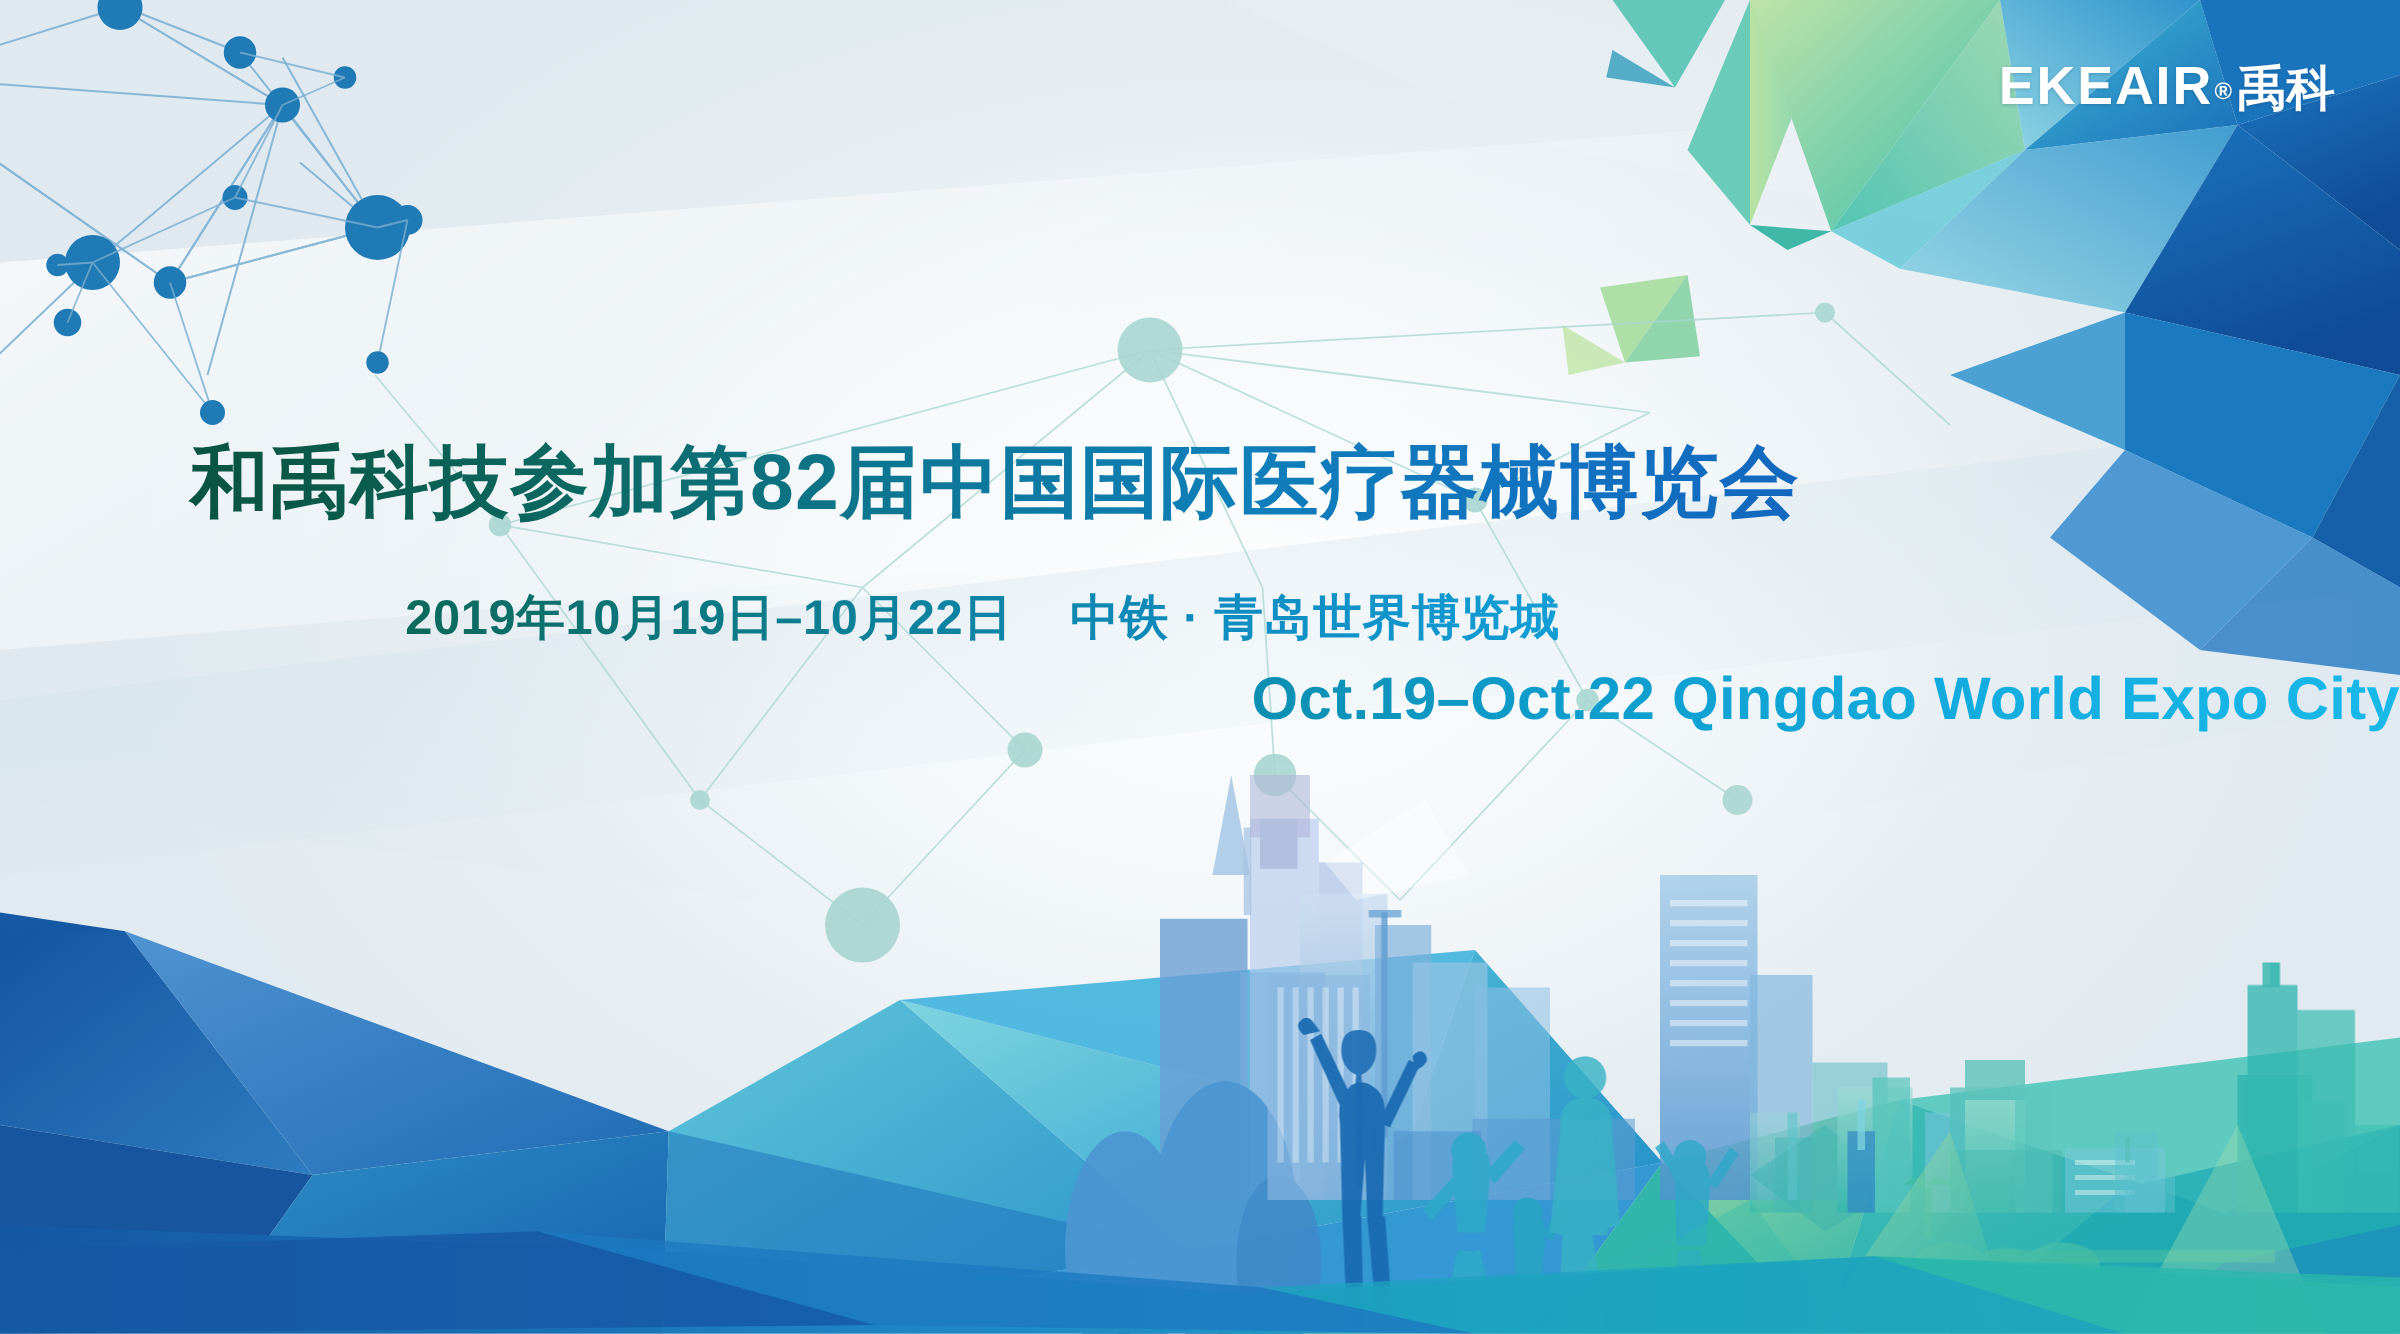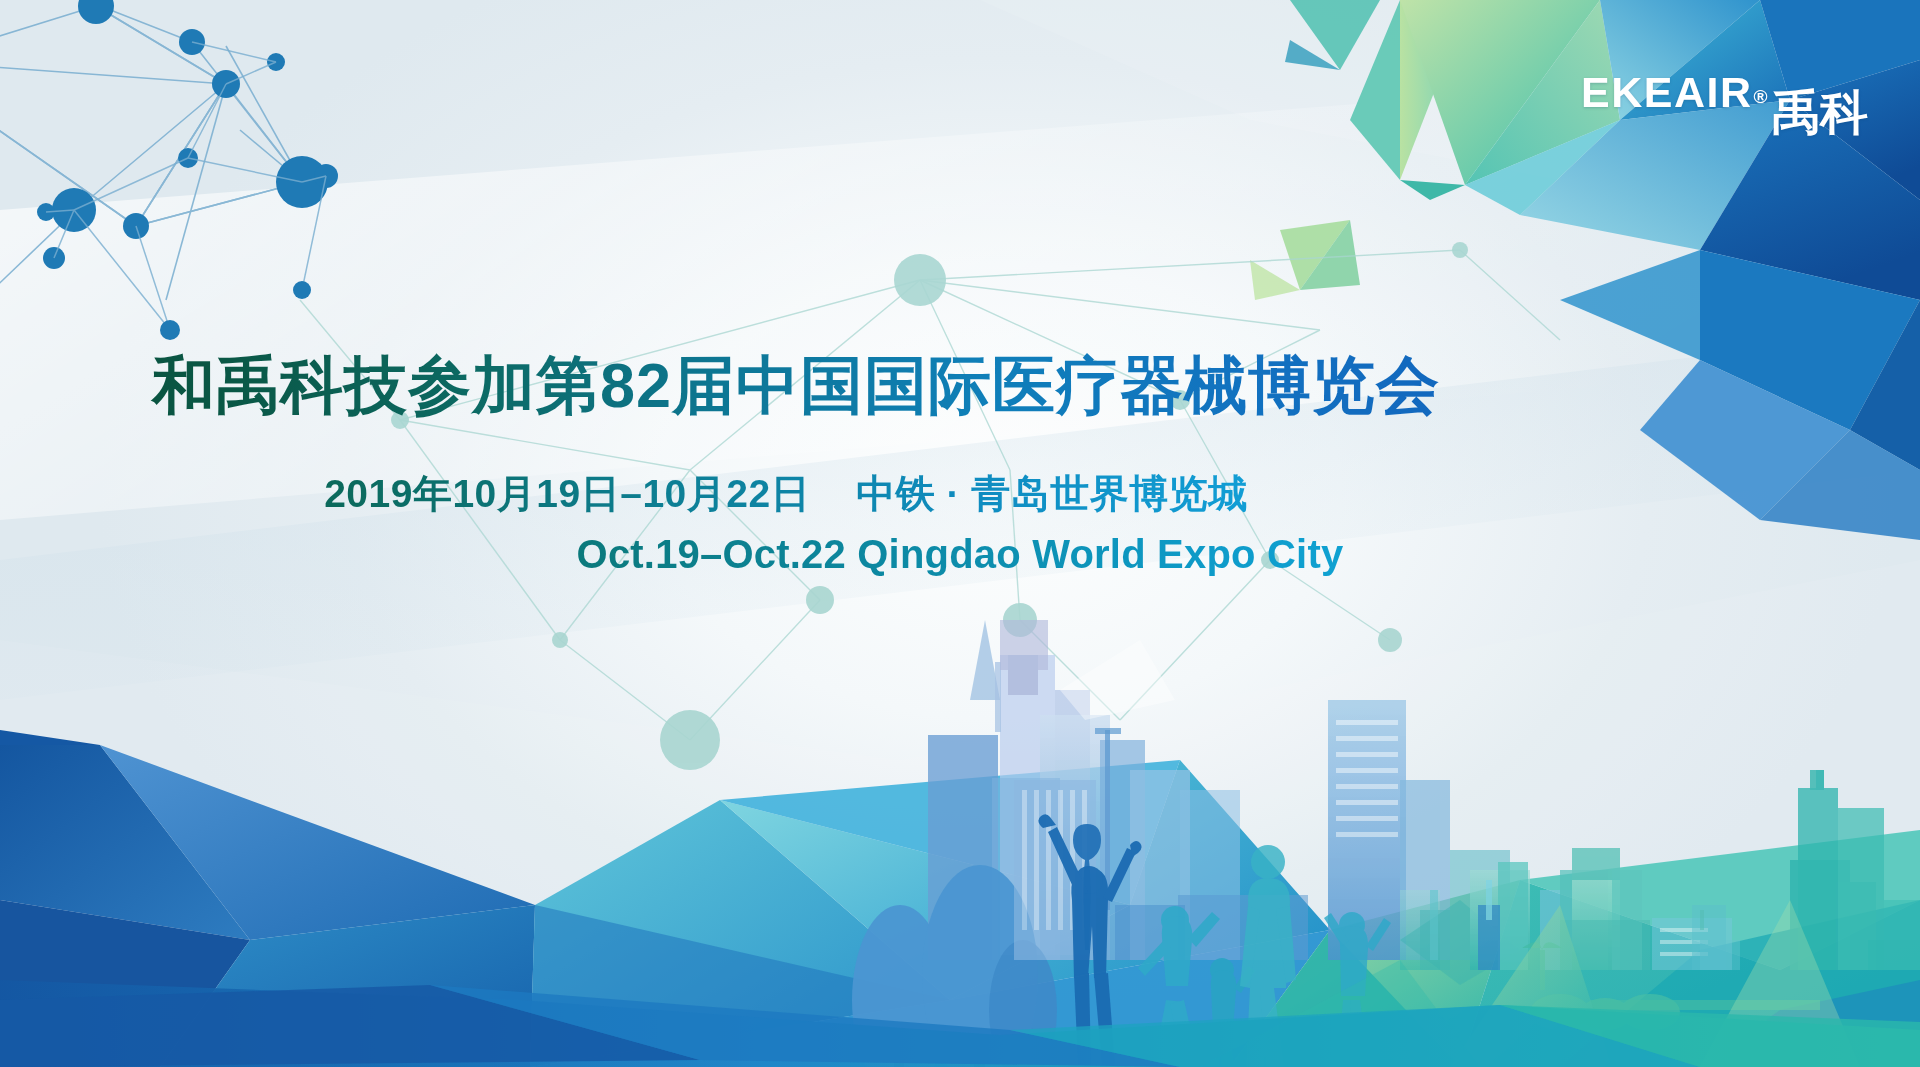--- a/index.html
+++ b/index.html
@@ -25,21 +25,21 @@
   }
   #logo {
     position:absolute; right:52px; top:42px;
     color:#ffffff;
     font-size:43px; font-weight:700; letter-spacing:1.5px;
     white-space:nowrap;
     display:flex; align-items:center;
     text-shadow:0 1px 3px rgba(10,50,90,.22);
   }
   #logo .reg { font-size:19px; line-height:1; position:relative; top:4px; margin:0 3px 0 1px; }
-  #logo .cn { font-size:48px; position:relative; top:2px; letter-spacing:0px;margin-top:37px; }
+  #logo .cn { font-size:39px; position:relative; top:2px; letter-spacing:0px; }
 
   #title {
     position:absolute; left:0; top:343px; width:1592px;
     text-align:center;
     font-size:63px; font-weight:700; letter-spacing:1px;
     white-space:nowrap;
     background:linear-gradient(90deg,#09503a 0%,#0a5745 14%,#0c6a64 30%,#0d7796 46%,#0f7fb9 62%,#1272c0 78%,#1260bd 100%);
     -webkit-background-clip:text; background-clip:text;
     -webkit-text-fill-color:transparent; color:transparent;
   }
@@ -47,22 +47,22 @@
     position:absolute; left:0; top:467px; width:1572px;
     text-align:center; white-space:nowrap;
     font-size:39px; font-weight:700; letter-spacing:.5px;
     background:linear-gradient(90deg,#0a5b3e 0%,#0b6a5d 22%,#0d8098 44%,#0f8cc0 62%,#12a0d8 82%,#14aee2 100%);
     -webkit-background-clip:text; background-clip:text;
     -webkit-text-fill-color:transparent; color:transparent;
   }
   #subline .gap { display:inline-block; width:46px; }
   #en {
     position:absolute; left:0; top:532px; width:1920px;
-    text-align:center; white-space:nowrap;
-    font-size:40px; font-weight:700; letter-spacing:.2px;
+    text-align:right; white-space:nowrap;
+    font-size:48px; font-weight:700; letter-spacing:.2px;
     background:linear-gradient(90deg,#0a6a48 0%,#0a7063 20%,#0c8499 42%,#0e9ccb 64%,#13ade0 84%,#18b8e8 100%);
     -webkit-background-clip:text; background-clip:text;
     -webkit-text-fill-color:transparent; color:transparent;
   }
   #welcome {
     position:absolute; left:0; top:598px; width:1920px;
     text-align:center; white-space:nowrap;
     font-size:96px; font-weight:700; letter-spacing:4px;
     background:linear-gradient(90deg,#0a6b40 0%,#0a7a58 16%,#0a8f86 32%,#0c9fb5 48%,#0eabd2 64%,#11b3e4 80%,#12a9e6 100%);
     -webkit-background-clip:text; background-clip:text;

